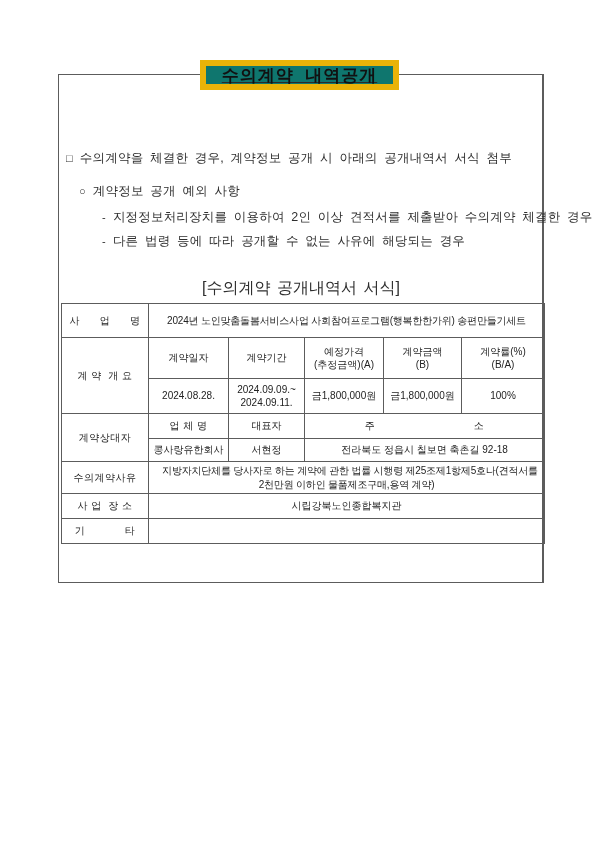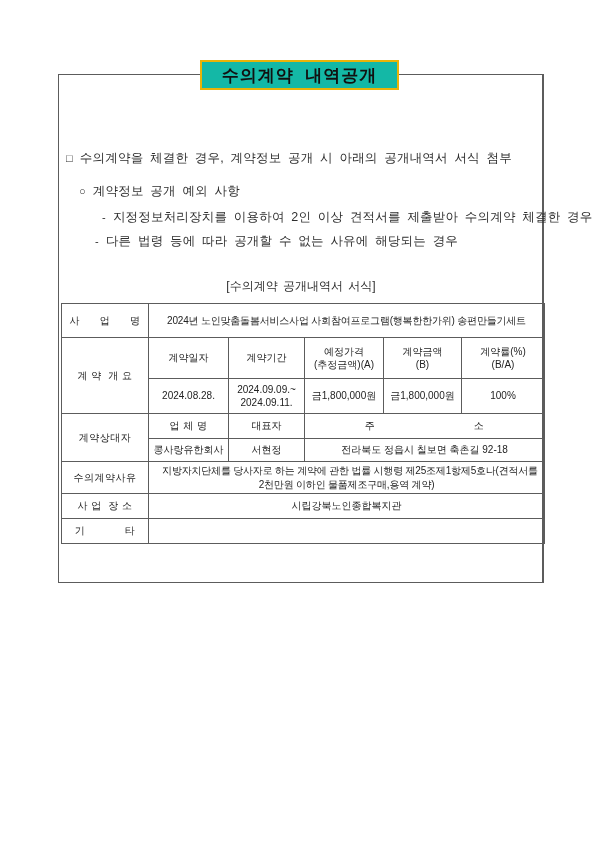--- a/index.html
+++ b/index.html
@@ -4,35 +4,35 @@
 <style>
   * { margin:0; padding:0; box-sizing:border-box; }
   html,body { width:600px; height:849px; background:#ffffff;
               font-family:"Liberation Sans", sans-serif; color:#2a2a2a; }
   .page { position:relative; width:600px; height:849px; background:#fff; overflow:hidden; }
 
   .outer-frame { position:absolute; left:58px; top:74px; width:486px; height:509px;
                  border:1px solid #5c5c5c; border-right-width:2px; background:transparent; }
 
   .title-box { position:absolute; left:200px; top:60px; width:199px; height:30px;
-               background:#14b8a6; border:2px solid #eab308; z-index:2;
-               display:flex; align-items:center; justify-content:center; }
+               background:#0f766e; border:6px solid #eab308; z-index:2;
+               display:flex; align-items:center; justify-content:center;text-decoration:underline; }
   .title-box span { font-size:17px; font-weight:bold; color:#111;
                     white-space:pre; letter-spacing:1px; }
 
   .note { position:absolute; font-size:12.5px; color:#2e2e2e; letter-spacing:0.2px;
           word-spacing:3px; white-space:nowrap; }
   .note .bullet { display:inline-block; margin-right:7px; font-size:11px; }
   .n1 { left:66px; top:150px; }
   .n2 { left:79px; top:183px; }
   .n3 { left:86px; top:209px;margin-left:16px; }
-  .n4 { left:95px; top:233px; }
+  .n4 { left:102px; top:233px; }
 
   .caption { position:absolute; left:58px; top:278px; width:486px; text-align:center;
-             font-size:12px; color:#2e2e2e; word-spacing:2px; }
+             font-size:16px; color:#2e2e2e; word-spacing:2px; }
 
   table.disclosure { position:absolute; left:61px; top:303px; width:483px;
                      border-collapse:collapse; table-layout:fixed; }
   table.disclosure td { border:1px solid #5c5c5c; text-align:center; vertical-align:middle;
                         font-size:10px; color:#222; padding:0 2px; line-height:1.35; }
   td.lbl  { white-space:pre; letter-spacing:0.5px; }
   td.pre  { white-space:pre-line; }
   td.name-val { font-size:10px; letter-spacing:-0.2px; }
   td.reason-val { text-align:left; font-size:10px; white-space:pre-line;
                   text-indent:7px; padding:2px 3px; line-height:1.55; letter-spacing:-0.2px; }

